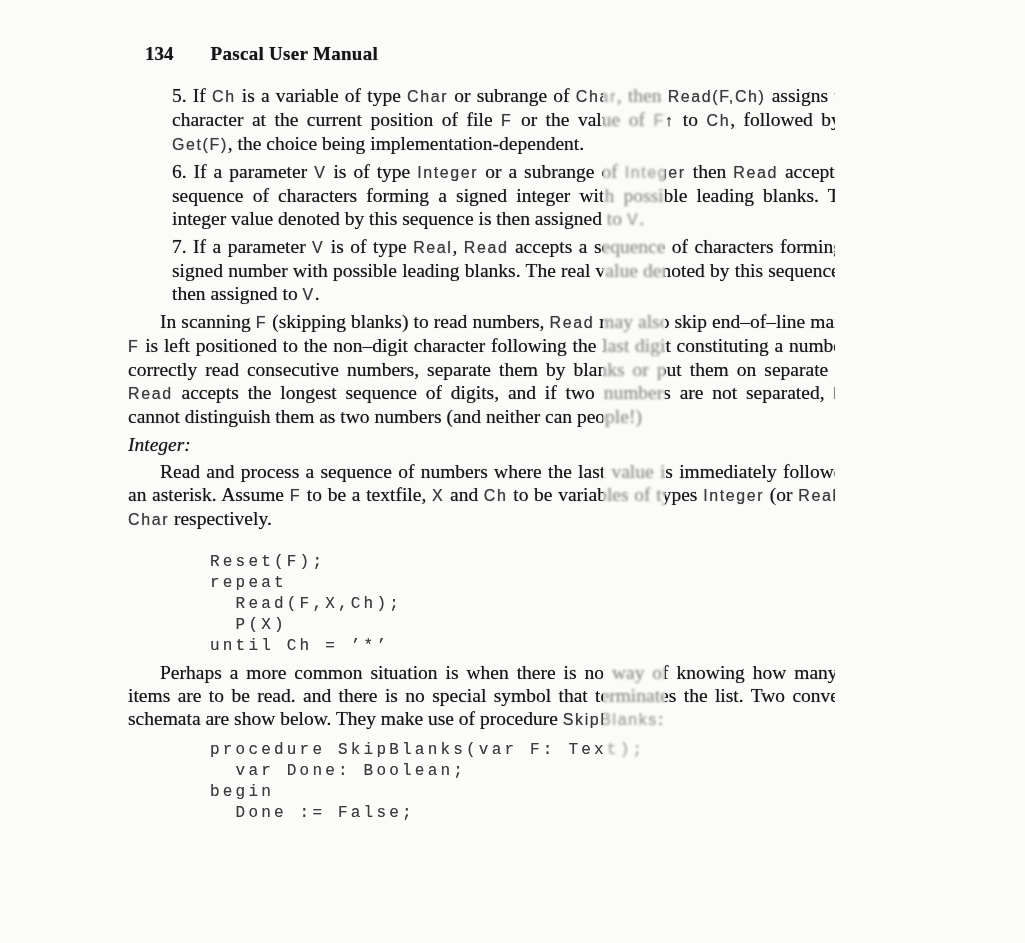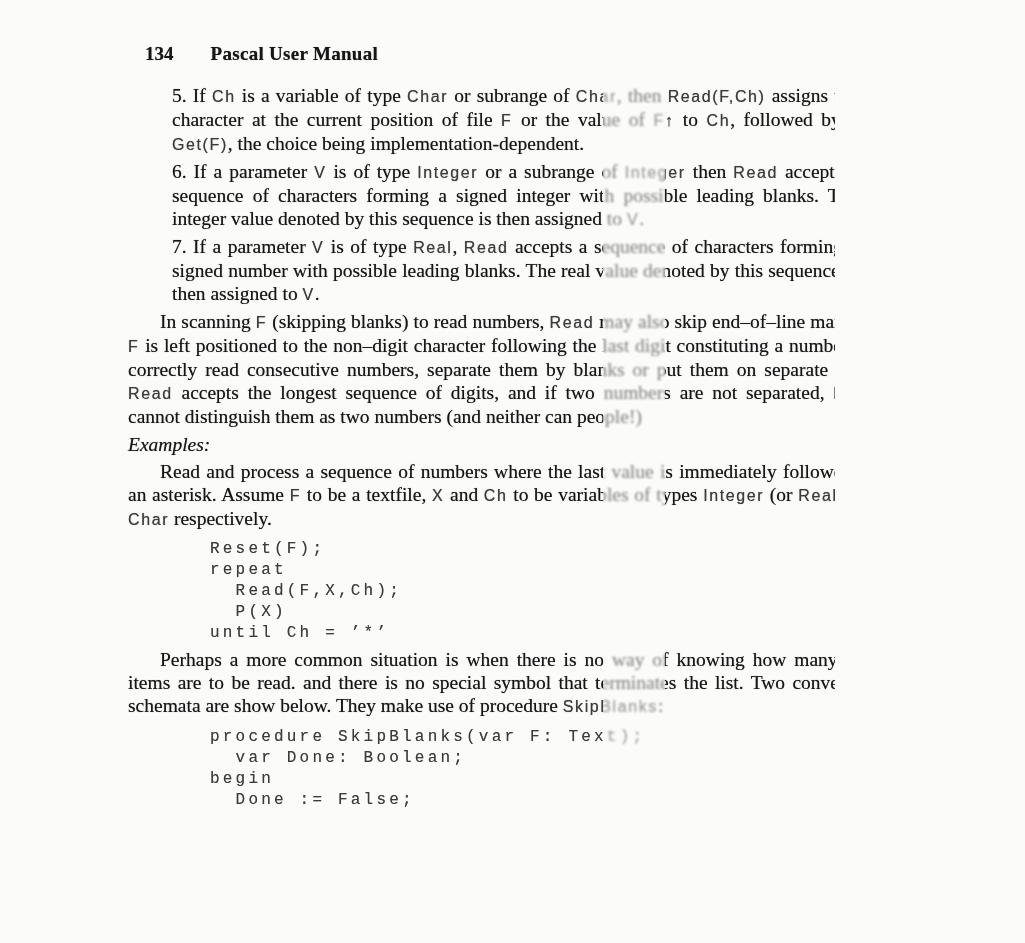--- a/index.html
+++ b/index.html
@@ -37,21 +37,21 @@
     line-height: 23px;
     text-align: justify;
   }
 
   p { margin: 0; }
   p.item    { margin: 0 20px 4px 44px; }
   p.para    { margin: 4px 0 0 0; text-indent: 32px; }
   p.heading { margin: 5px 0 0 0; font-style: italic; text-align: left; }
 
   pre.codeblock {
-    margin: 8px 0 0 82px;
+    margin: 21px 0 0 82px;
     font-family: "Liberation Mono", "DejaVu Sans Mono", monospace;
     font-size: 16px;
     line-height: 21px;
     letter-spacing: 3.2px;
     color: var(--code-ink);
     text-shadow: 0 0 0.6px rgba(70,70,70,0.6);
   }
   pre.codeblock:last-child { margin-top: 9px; }
 
   .mono {
@@ -79,21 +79,21 @@
 <div class="page">
   <header class="running-head">
     <span class="pagenum">134</span><span class="title">Pascal User Manual</span>
   </header>
 
   <main class="text-block">
       <p class="item">5. If <span class="mono">Ch</span> is a variable of type <span class="mono">Char</span> or subrange of <span class="mono">Char</span>, then <span class="mono">Read(F,Ch)</span> assigns the character at the current position of file <span class="mono">F</span> or the value of <span class="mono">F↑</span> to <span class="mono">Ch</span>, followed by a <span class="mono">Get(F)</span>, the choice being implementation-dependent.</p>
       <p class="item">6. If a parameter <span class="mono">V</span> is of type <span class="mono">Integer</span> or a subrange of <span class="mono">Integer</span> then <span class="mono">Read</span> accepts a sequence of characters forming a signed integer with possible leading blanks. The integer value denoted by this sequence is then assigned to <span class="mono">V</span>.</p>
       <p class="item">7. If a parameter <span class="mono">V</span> is of type <span class="mono">Real</span>, <span class="mono">Read</span> accepts a sequence of characters forming a signed number with possible leading blanks. The real value denoted by this sequence is then assigned to <span class="mono">V</span>.</p>
       <p class="para">In scanning <span class="mono">F</span> (skipping blanks) to read numbers, <span class="mono">Read</span> may also skip end–of–line markers. <span class="mono">F</span> is left positioned to the non–digit character following the last digit constituting a number. To correctly read consecutive numbers, separate them by blanks or put them on separate lines. <span class="mono">Read</span> accepts the longest sequence of digits, and if two numbers are not separated, <span class="mono">Read</span> cannot distinguish them as two numbers (and neither can people!)</p>
-      <p class="heading">Examples:</p>
+      <p class="heading">Integer:</p>
       <p class="para">Read and process a sequence of numbers where the last value is immediately followed by an asterisk. Assume <span class="mono">F</span> to be a textfile, <span class="mono">X</span> and <span class="mono">Ch</span> to be variables of types <span class="mono">Integer</span> (or <span class="mono">Real</span>) and <span class="mono">Char</span> respectively.</p>
       <pre class="codeblock">Reset(F);
 repeat
   Read(F,X,Ch);
   P(X)
 until Ch = ’*’</pre>
       <p class="para">Perhaps a more common situation is when there is no way of knowing how many data items are to be read. and there is no special symbol that terminates the list. Two convenient schemata are show below. They make use of procedure <span class="mono">SkipBlanks</span>:</p>
       <pre class="codeblock">procedure SkipBlanks(var F: Text);
   var Done: Boolean;
 begin

